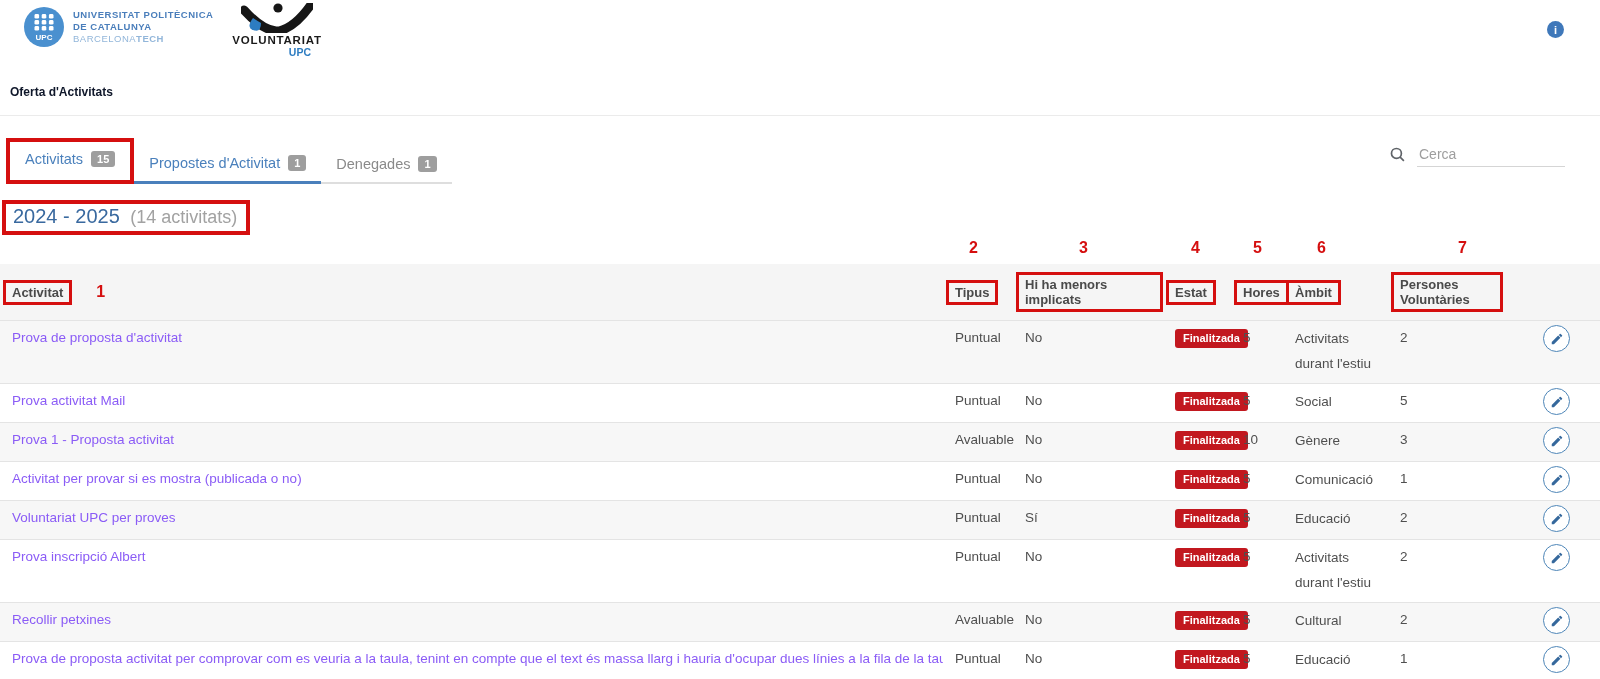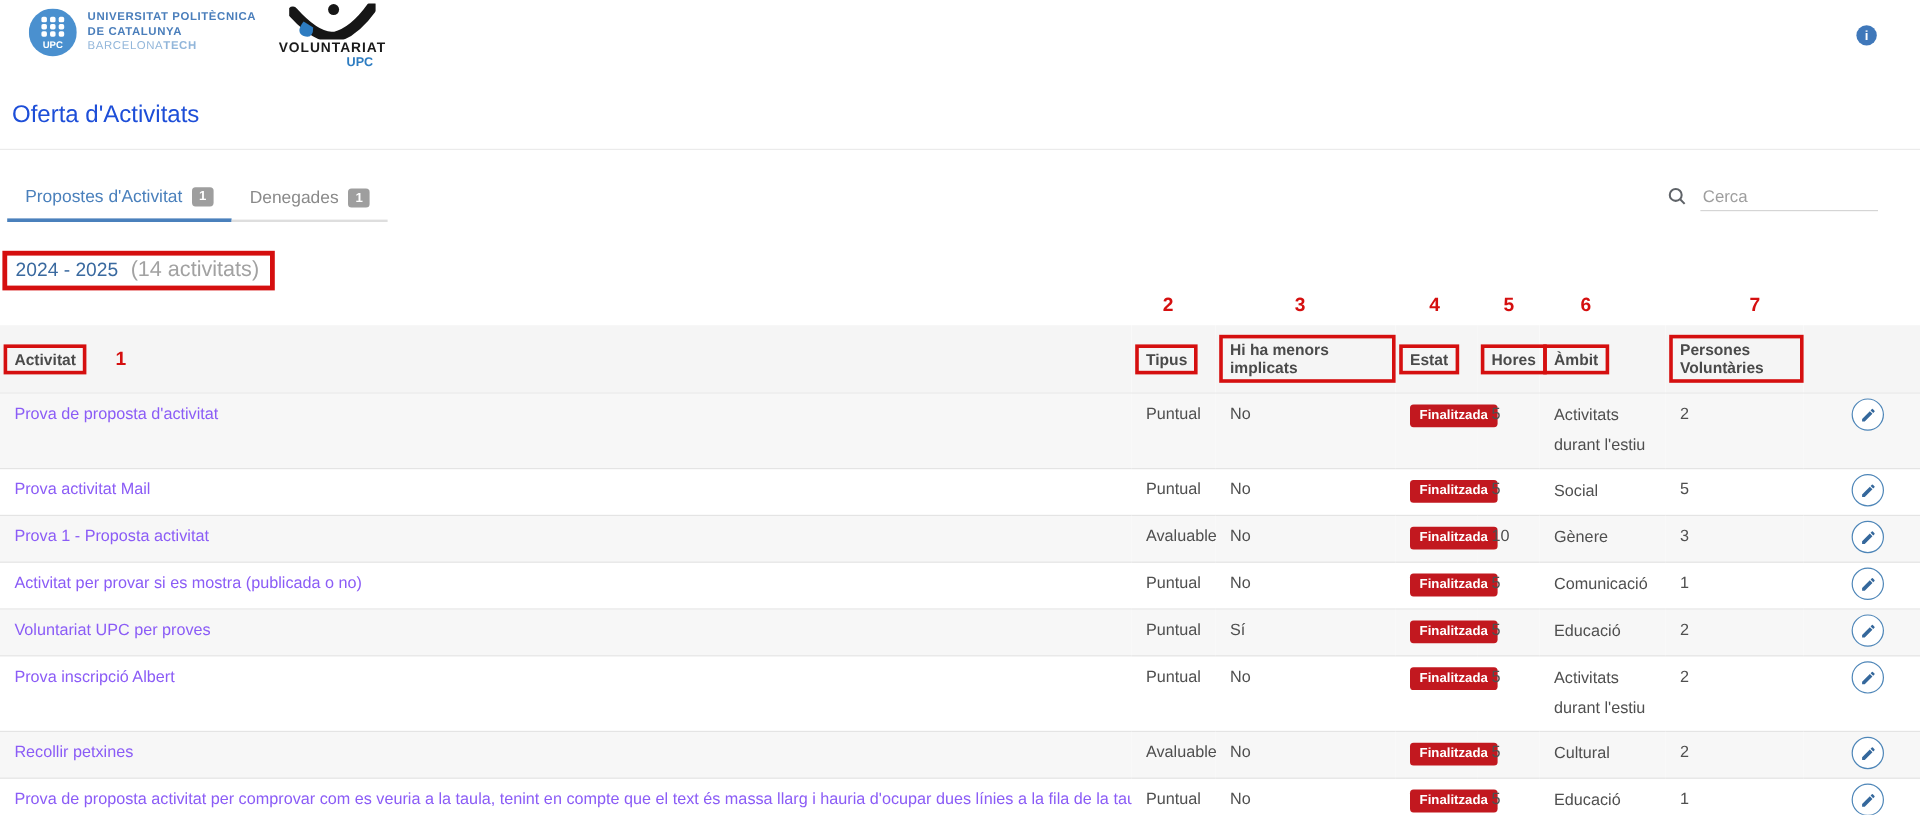--- a/index.html
+++ b/index.html
@@ -21,41 +21,41 @@
   .vol-word { font-size:11.5px; font-weight:bold; color:#1a1a1a; letter-spacing:.8px; margin-top:1px; }
   .vol-upc  { font-size:10.5px; font-weight:bold; color:#2d7cc1; align-self:flex-end; margin-right:10px; }
   .header-right { position:absolute; right:36px; top:21px; display:flex; align-items:center; gap:28px; }
   .info-icon { width:17px; height:17px; border-radius:50%; background:#3f78ba; color:#fff;
     font-weight:bold; font-size:11px; display:flex; align-items:center; justify-content:center;
     border:none; cursor:pointer; padding:0; }
   .user-menu { display:flex; align-items:center; gap:7px; color:#3f78ba; font-size:14.5px; cursor:pointer; background:none; border:none; font-family:inherit; }
   .caret { width:0; height:0; border-left:4px solid transparent; border-right:4px solid transparent; border-top:5px solid #3f78ba; margin-left:3px; }
 
   
-  .page-title { margin:27px 0 0 10px; font-size:20px; font-weight:normal; color:#1d4ed8; }
+  .page-title { margin:27px 0 0 10px; font-size:12px; font-weight:bold; color:#0f172a; }
   .title-divider { border:none; border-top:1px solid #ebebeb; margin:16px 0 0 0; }
 
   
   .tabs-row { position:relative; margin:22px 0 0 6px; height:46px; }
   .tabs { display:flex; align-items:flex-end; }
   .tab { display:flex; align-items:center; gap:8px; padding:9px 15px 10px 15px;
     font-size:14.5px; color:#4a80bc; cursor:pointer; border-bottom:3px solid transparent; white-space:nowrap; }
   .tab.propostes { border-bottom:3px solid #4a80bc; }
   .tab.denegades { color:#8a8a8a; border-bottom:2px solid #dedede; }
   .tab-badge { background:#9e9e9e; color:#fff; font-size:11px; font-weight:bold; padding:2px 6px; border-radius:3px; }
   .redbox-tab { border:4px solid #d50f0f; }
   .search { position:absolute; right:35px; top:4px; display:flex; align-items:center; gap:11px; }
   .search input { border:none; border-bottom:1px solid #d5d5d5; width:148px; font-size:14px;
     padding:4px 2px; outline:none; color:#555; font-family:inherit; background:transparent; }
   .search input::placeholder { color:#9e9e9e; }
 
   
   .season { margin:16px 0 0 2px; }
   .season-box { display:inline-block; border:4px solid #d50f0f; padding:1px 9px 3px 7px; }
-  .season-year { font-size:16px; color:#39699f; }
+  .season-year { font-size:20px; color:#39699f; }
   .season-count { font-size:18px; color:#a2a2a2; margin-left:6px; }
 
   
   table { width:1600px; border-collapse:collapse; table-layout:fixed; margin-top:29px; }
   thead tr { background:#f5f5f5; }
   th { position:relative; text-align:left; font-size:13px; font-weight:bold; color:#4a4a4a;
     padding:8px 0 8px 12px; }
   .hdr-box { display:inline-block; border:3px solid #d50f0f; padding:2px 6px; margin-left:-9px; }
   .col-num { position:absolute; top:-25px; color:#d50f0f; font-weight:bold; font-size:16px; }
   .n2 { left:26px; } .n3 { left:66px; } .n4 { left:28px; } .n5 { left:22px; } .n6 { left:34px; } .n7 { left:70px; }
@@ -113,20 +113,26 @@
   <div class="header-right">
     <button class="info-icon">i</button>
   </div>
 </div>
 
 <h1 class="page-title">Oferta d'Activitats</h1>
 <hr class="title-divider">
 
 <div class="tabs-row">
   <div class="tabs">
+    <div class="redbox-tab">
+      <div class="tab activitats">
+        <span>Activitats</span>
+        <span class="tab-badge">15</span>
+      </div>
+    </div>
     <div class="tab propostes">
       <span>Propostes d'Activitat</span>
       <span class="tab-badge">1</span>
     </div>
     <div class="tab denegades">
       <span>Denegades</span>
       <span class="tab-badge">1</span>
     </div>
   </div>
   <div class="search">

